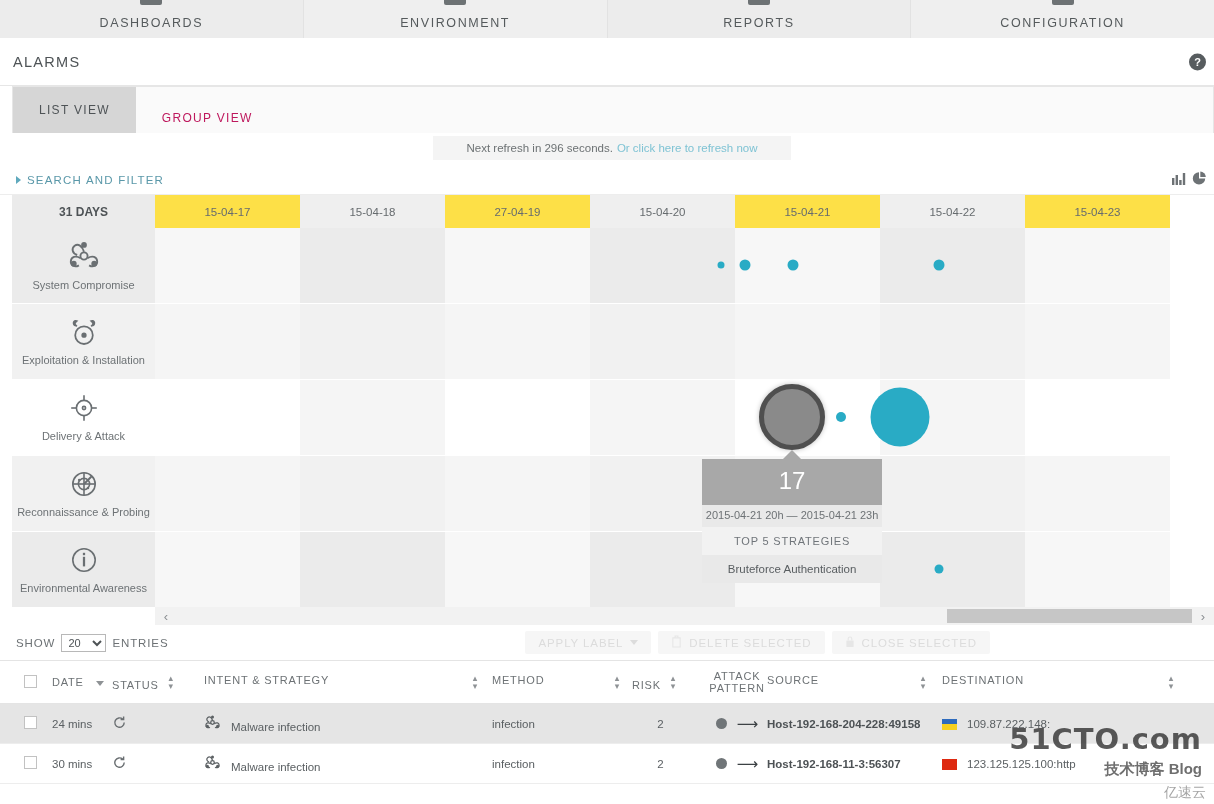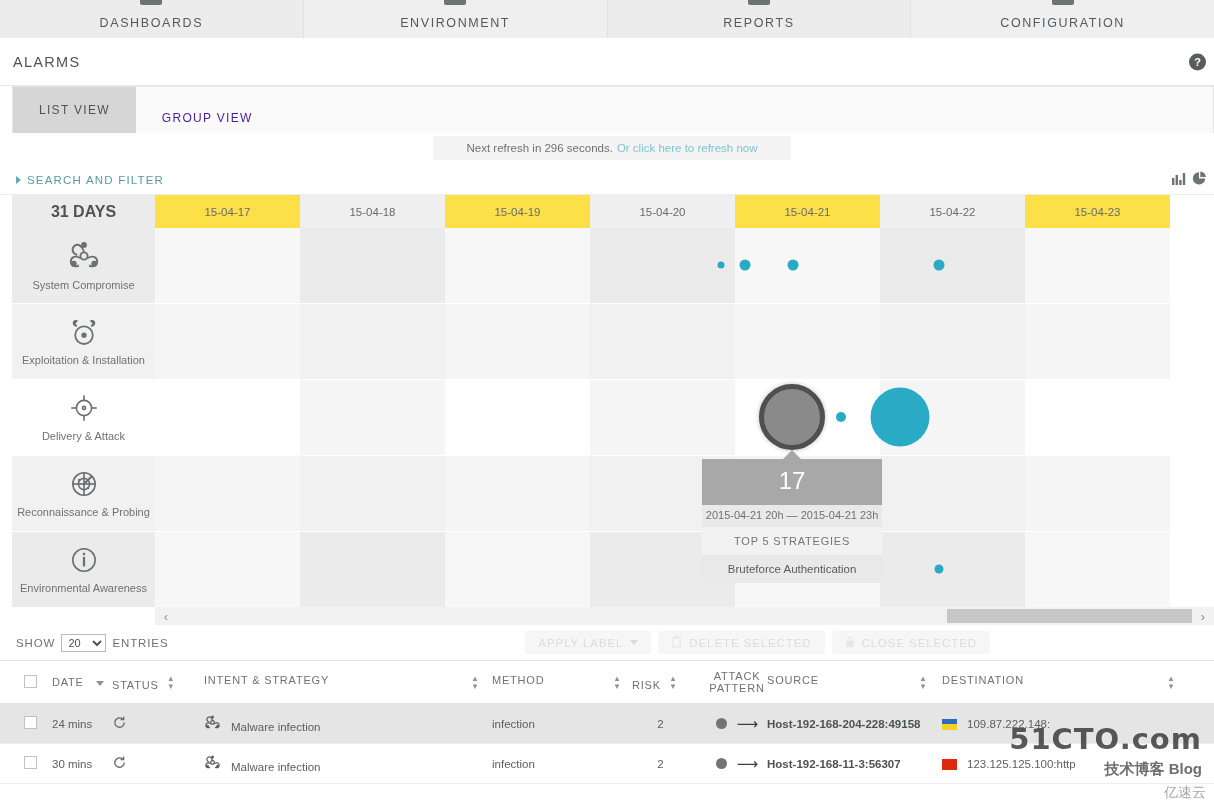--- a/index.html
+++ b/index.html
@@ -59,21 +59,21 @@
   .viewtabs {
     position: relative; height: 47px; width: 1202px; margin-left: 12px;
     display: flex; align-items: stretch;
     background: #fafafa; border: 1px solid #e6e6e6; border-bottom: none;
   }
   .viewtab {
     display: flex; align-items: center; padding: 0 26px;
     font-size: 12px; letter-spacing: 1.3px; cursor: pointer;
   }
   .viewtab.active { background: #d6d6d6; color: #4e5356; }
-  .viewtab.link { color: #4c1d95; margin-top: 16px; }
+  .viewtab.link { color: #be185d; margin-top: 16px; }
 
   
   .refresh-wrap { height: 32px; width: 1214px; position: relative; background: #fff; }
   .refresh-banner {
     position: absolute; left: 433px; top: 3px;
     width: 358px; height: 24px;
     background: #f4f4f4;
     display: flex; align-items: center; justify-content: center;
     font-size: 11.5px; color: #6d7274;
   }
@@ -98,21 +98,21 @@
   
   .timeline {
     position: relative; width: 1202px; height: 430px; margin-left: 12px;
     background: #ffffff; overflow: hidden;
   }
   .tl-head { display: flex; height: 33px; }
   .tl-head .cell {
     display: flex; align-items: center; justify-content: center;
     font-size: 11.5px; color: #666b6e;
   }
-  .tl-head .cell.axis { width: 143px; font-weight: bold; background: #ebebeb; color: #4e5356; font-size: 16px; }
+  .tl-head .cell.axis { width: 143px; font-weight: bold; background: #ebebeb; color: #4e5356; font-size: 12px; }
   .tl-head .cell.day { width: 145px; background: #fde047; }
   .tl-head .cell.day.alt { background: #efefef; }
 
   .tl-body { position: relative; }
   .tl-row { display: flex; height: 76px; position: relative; }
   .tl-row .axiscell {
     width: 143px; flex: 0 0 143px;
     display: flex; flex-direction: column;
     align-items: center; justify-content: center;
     font-size: 11px; color: #6d7275; line-height: 13px; text-align: center;
@@ -310,21 +310,21 @@
       </span>
     </span>
   </div>
 
   <div class="timeline">
 
     <div class="tl-head">
       <div class="cell axis">31 DAYS</div>
       <div class="cell day">15-04-17</div>
       <div class="cell day alt">15-04-18</div>
-      <div class="cell day">15-04-19</div>
+      <div class="cell day">27-04-19</div>
       <div class="cell day alt">15-04-20</div>
       <div class="cell day">15-04-21</div>
       <div class="cell day alt">15-04-22</div>
       <div class="cell day">15-04-23</div>
     </div>
 
     <div class="tl-body">
 
       <div class="tl-row">
         <div class="axiscell shade-b">

